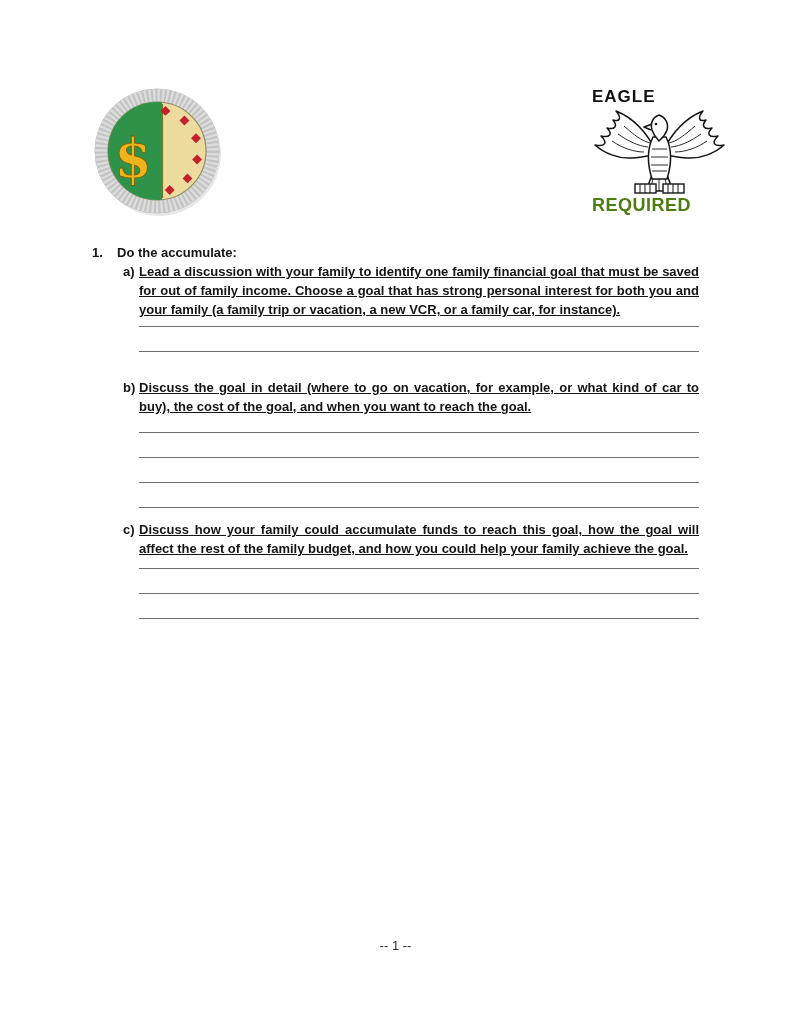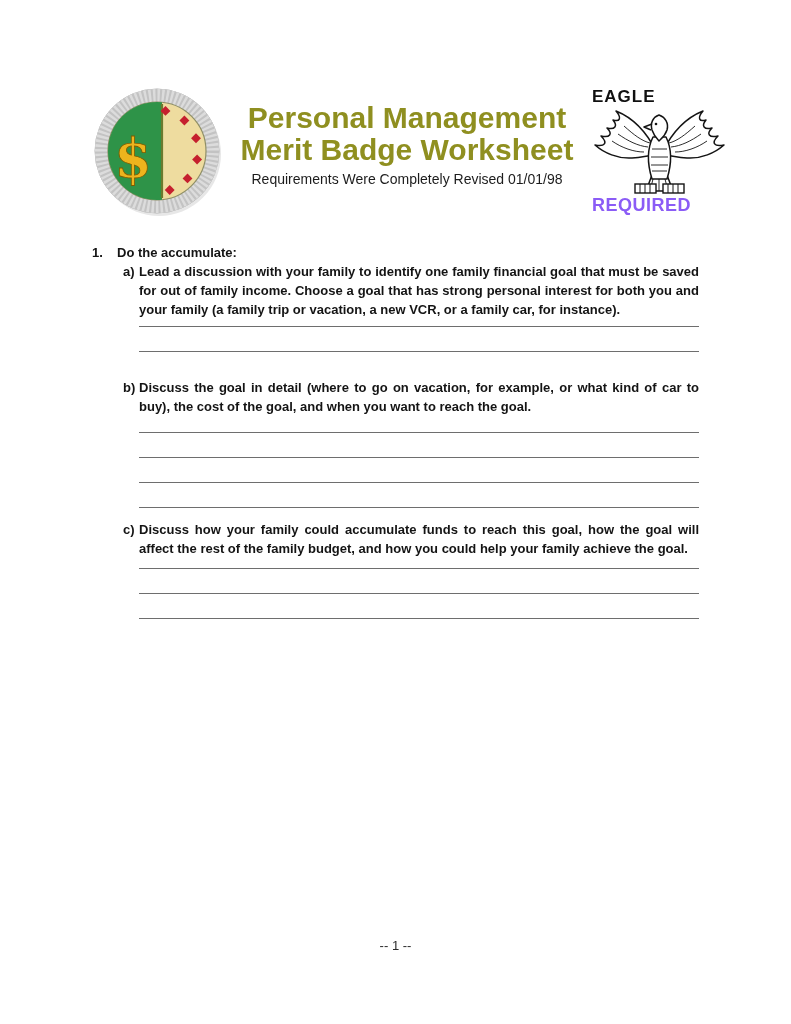--- a/index.html
+++ b/index.html
@@ -25,33 +25,33 @@
   .subtitle { margin-top:4px; font-size:14px; line-height:18px; color:#1c1c1c; }
 
   .eagle-wrap { width:135px; height:133px; flex:none; position:relative; }
   .eagle-svg { position:absolute; left:0; top:6px; }
   .eagle-label-top {
     position:absolute; top:2px; left:0; right:0;
     font-size:17px; font-weight:bold; letter-spacing:1px; color:#101010;
   }
   .eagle-label-bottom {
     position:absolute; bottom:2px; left:0; right:0;
-    font-size:18px; font-weight:bold; letter-spacing:0.5px; color:#8b5cf6;
+    font-size:18px; font-weight:bold; letter-spacing:0.5px; color:#4d7c0f;
   }
 
   
   .main {
     position:absolute; left:92px; top:243px; width:607px;
     font-size:13px; line-height:19px; font-weight:bold; color:#141414;
   }
   .req-heading { display:flex; }
   .req-num { width:25px; flex:none; }
   .req-item { display:flex; }
   .item-label { margin-left:31px; width:16px; flex:none; }
-  .item-text { flex:1; text-align:justify; }
+  .item-text { flex:1; text-align:justify;text-decoration:underline; }
   .item-b { margin-top:26px; }
   .item-c { margin-top:12px; }
 
   .answer-lines { margin-left:47px; }
   .answer-lines-a { margin-top:-17px; }
   .answer-lines-b { margin-top:-8px; }
   .answer-lines-c { margin-top:-14px; }
   .answer-line { height:25px; border-bottom:1.6px solid #6e6e6e; }
 
   
@@ -84,25 +84,20 @@
           <rect x="69" y="21.4" width="7" height="7" transform="rotate(45 72.5 24.9)"></rect>
           <rect x="87.9" y="31" width="7" height="7" transform="rotate(45 91.4 34.5)"></rect>
           <rect x="99.5" y="48.8" width="7" height="7" transform="rotate(45 103 52.3)"></rect>
           <rect x="100.6" y="70" width="7" height="7" transform="rotate(45 104.1 73.5)"></rect>
           <rect x="91" y="88.9" width="7" height="7" transform="rotate(45 94.5 92.4)"></rect>
           <rect x="73.2" y="100.5" width="7" height="7" transform="rotate(45 76.7 104)"></rect>
         </g>
       </svg>
     </div>
 
-    <div class="titles">
-      <div class="title-line">Personal Management</div>
-      <div class="title-line">Merit Badge Worksheet</div>
-      <div class="subtitle">Requirements Were Completely Revised 01/01/98</div>
-    </div>
 
     <div class="eagle-wrap">
       <svg class="eagle-svg" width="135" height="122" viewBox="0 0 135 122">
         <g stroke="#141414" fill="#ffffff" stroke-width="1.5" stroke-linejoin="round">
           <path d="M64,60 C56,44 44,28 24,20 C30,27 28,31 21,29 C26,35 23,39 15,37 C21,43 18,47 9,45 C16,52 13,56 3,54 C12,62 26,68 40,67 C51,66 59,64 64,64 Z"></path>
           <path d="M71,60 C79,44 91,28 111,20 C105,27 107,31 114,29 C109,35 112,39 120,37 C114,43 117,47 126,45 C119,52 122,56 132,54 C123,62 109,68 95,67 C84,66 76,64 71,64 Z"></path>
           <path d="M60,84 L54,100 L81,100 L75,84 Z"></path>
           <path d="M61,46 C55,58 55,72 60,88 L75,88 C80,72 80,58 74,46 Z"></path>
           <path d="M67,24 C61,26 58,32 60,39 C62,45 65,48 67,50 C69,48 73,45 75,39 C77,32 73,26 67,24 Z"></path>
           <path d="M60,33 L52,36 L59,39" fill="none"></path>

